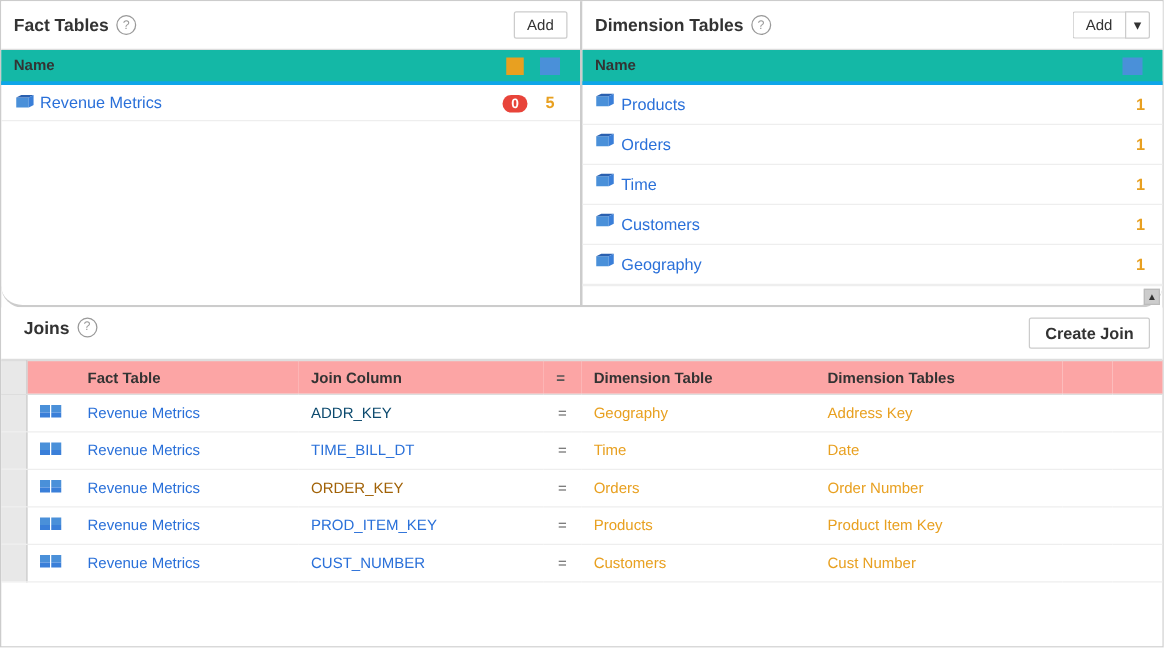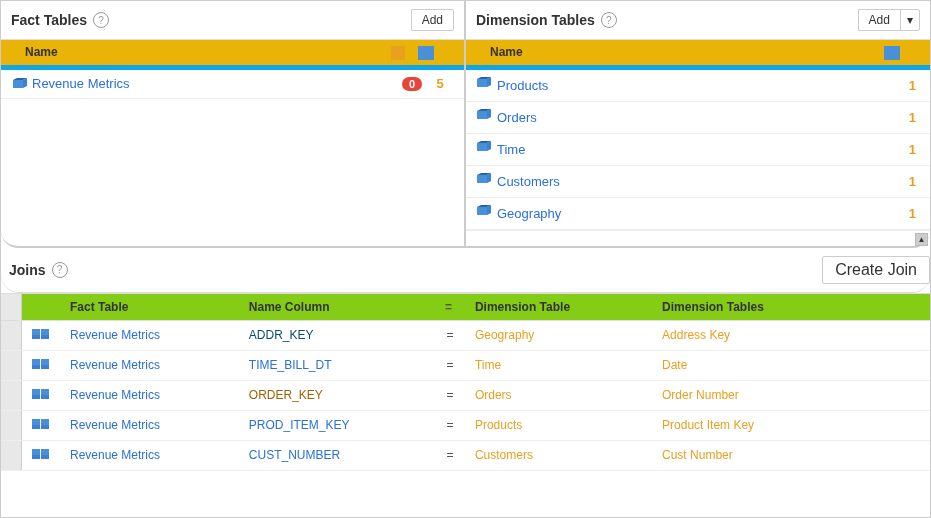--- a/index.html
+++ b/index.html
@@ -96,23 +96,23 @@
       padding: 3px 6px;
       font-size: 12px;
       cursor: pointer;
       color: #333;
       border-radius: 0 2px 2px 0;
     }
 
     .table-header-row {
       display: flex;
       align-items: center;
-      padding: 5px 24px;
-      background: #eab308;
-      border-bottom: 5px solid #0ea5e9;
+      padding: 5px 10px;
+      background: #14b8a6;
+      border-bottom: 3px solid #0ea5e9;
       font-weight: bold;
       font-size: 12px;
     }
 
     .col-name { flex: 1; }
     .col-icon1 { width: 28px; text-align: center; }
     .col-icon2 { width: 28px; text-align: center; }
 
     .table-row {
       display: flex;
@@ -161,51 +161,51 @@
       padding-right: 4px;
     }
 
     
     .joins-section {
       padding: 0;
     }
 
     .joins-header {
       display: flex;
-      align-items: center;
-      padding: 8px 0;
+      align-items: flex-start;
+      padding: 8px 10px;
       background: #fff;
       border-bottom: 1px solid #ddd;
-      border-radius: 18px;
     }
 
     .joins-title {
       font-weight: bold;
       font-size: 14px;
       margin-right: 6px;
     }
 
     .create-join-btn {
       margin-left: auto;
       background: #fff;
       border: 1px solid #ccc;
       padding: 4px 12px;
-      font-size: 16px;
+      font-size: 13px;
       cursor: pointer;
       color: #333;
       border-radius: 2px;
+      font-weight: bold;
     }
 
     .joins-table {
       width: 100%;
       border-collapse: collapse;
     }
 
     .joins-table th {
-      background: #84cc16;
+      background: #fca5a5;
       border-bottom: 1px solid #ddd;
       border-top: 1px solid #ddd;
       padding: 6px 10px;
       text-align: left;
       font-weight: bold;
       font-size: 12px;
     }
 
     .joins-table td {
       padding: 6px 10px;
@@ -372,21 +372,21 @@
       <span class="help-icon">?</span>
       <button class="create-join-btn">Create Join</button>
     </div>
 
     <table class="joins-table">
       <thead>
         <tr>
           <th style="width:8px;background:#e8e8e8;border-right:1px solid #ccc;"></th>
           <th style="width:30px;"></th>
           <th>Fact Table</th>
-          <th>Name Column</th>
+          <th>Join Column</th>
           <th class="equals-col">=</th>
           <th>Dimension Table</th>
           <th>Dimension Tables</th>
           <th style="width:40px;"></th>
           <th style="width:40px;"></th>
         </tr>
       </thead>
       <tbody id="joins-tbody">
       <tr>
       <td style="width:8px;background:#e8e8e8;border-right:1px solid #ccc;"></td>

